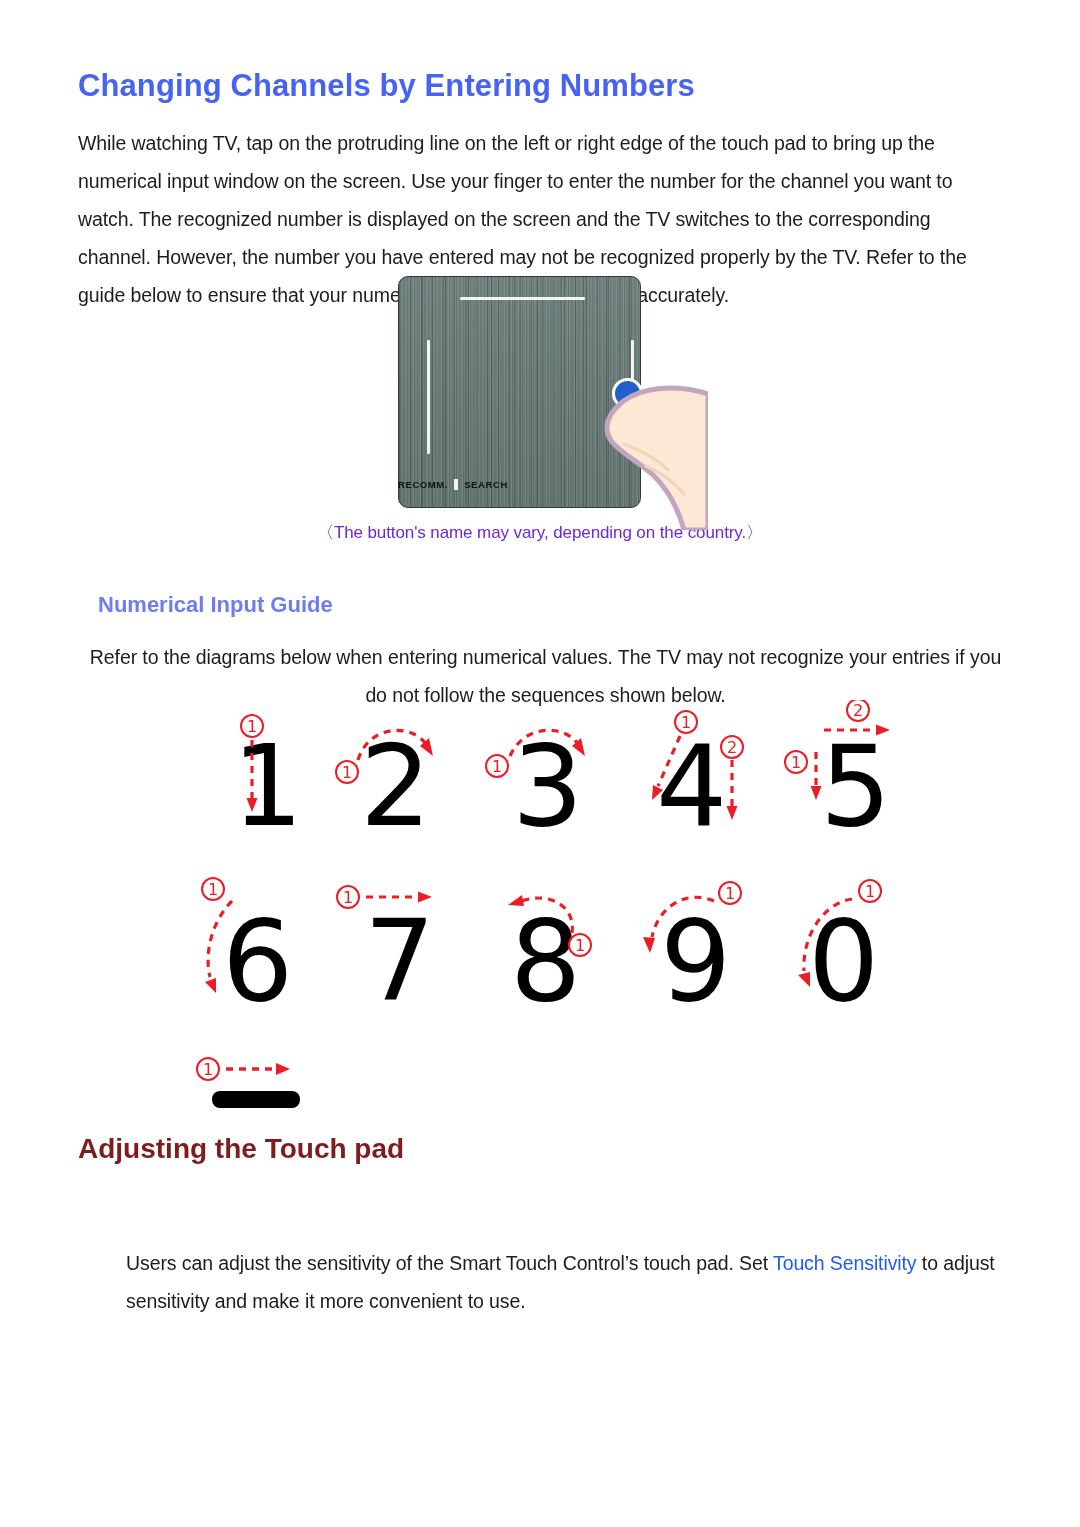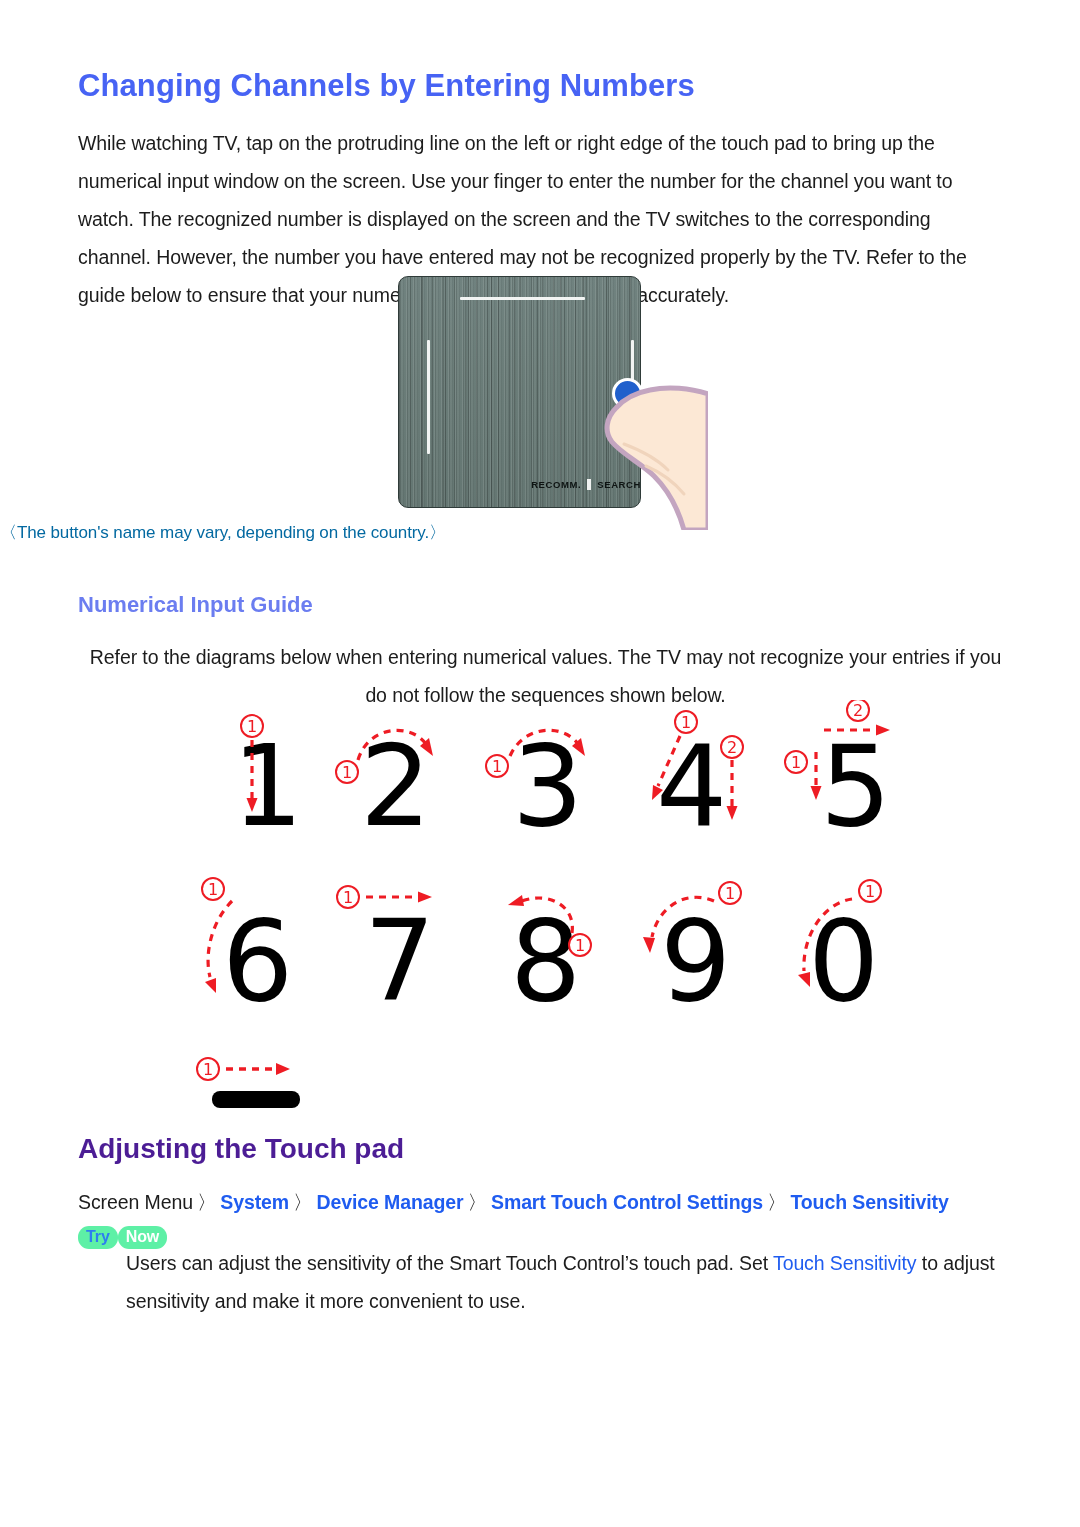--- a/index.html
+++ b/index.html
@@ -38,21 +38,21 @@
     font-size: 22px;
     font-weight: bold;
     color: #6b7df0;
     white-space: nowrap;
   }
   .h1-section {
     position: absolute;
     left: 78px;
     font-size: 28px;
     font-weight: bold;
-    color: #4c1d95;
+    color: #7f1d1d;
     white-space: nowrap;
   }
 
   
   .para {
     position: absolute;
     left: 78px;
     font-size: 19.5px;
     line-height: 38px;
     color: #1c1c1c;
@@ -96,21 +96,21 @@
     background: #f2f4f3;
     border-radius: 1px;
   }
   .tp-line-top    { left: 62px;  top: 21px;  width: 125px; height: 3px; }
   .tp-line-left   { left: 29px;  top: 64px;  width: 3px;   height: 114px; }
   .tp-line-right  { left: 233px; top: 64px;  width: 3px;   height: 114px; }
   .tp-labels {
     position: absolute;
     left: 0; right: 0;
     bottom: 18px;
-    text-align: right;
+    text-align: left;
     font-size: 9.5px;
     letter-spacing: 0.6px;
     color: #0e1413;
     font-family: "Liberation Sans", sans-serif;
     font-weight: 600;
   }
   .tp-labels .sep {
     display: inline-block;
     width: 4px;
     height: 11px;
@@ -137,23 +137,23 @@
     width: 110px;
     height: 150px;
     z-index: 4;
   }
 
   
   .caption {
     position: absolute;
     left: 0;
     width: 1080px;
-    text-align: left;
+    text-align: center;
     font-size: 17px;
-    color: #0369a1;
+    color: #6d28d9;
     letter-spacing: -0.1px;
   }
 
   
   .glyph-grid {
     position: absolute;
     left: 190px;
     top: 700px;
     width: 740px;
     height: 420px;
@@ -233,21 +233,21 @@
                L 110 14
                C 92 8, 70 6, 52 10
                C 36 13, 26 19, 18 28 Z" fill="#fce8d5" stroke="#c3a5c0" stroke-width="5" stroke-linejoin="round"></path>
       <path d="M 26 64 C 42 70, 58 78, 70 90" fill="none" stroke="#f0d4bc" stroke-width="3" stroke-linecap="round"></path>
       <path d="M 48 86 C 62 92, 76 102, 86 114" fill="none" stroke="#f0d4bc" stroke-width="3" stroke-linecap="round"></path>
     </svg>
   </div>
 
   <div class="caption" style="top:521px;">〈The button's name may vary, depending on the country.〉</div>
 
-  <div class="h2-blue" style="top:592px;">Numerical Input Guide</div>
+  <div class="h2-blue" style="top:592px;margin-left:20px;">Numerical Input Guide</div>
 
   <div class="para" style="top:638px; width:935px;text-align:center;">Refer to the diagrams below when entering numerical values. The TV may not recognize your entries if you do not follow the sequences shown below.</div>
 
   <div class="glyph-grid">
 
     <div class="glyph-cell" style="left:0px; top:0px;">
       <svg viewBox="0 0 150 165" width="150" height="165">
         <text x="42" y="125" font-family="DejaVu Sans, sans-serif" font-size="112" font-weight="500" fill="#000">1</text>
         <g stroke="#ee1c24" fill="none" stroke-width="3.2">
           <line x1="62" y1="40" x2="62" y2="98" stroke-dasharray="7,6"></line>
@@ -362,21 +362,18 @@
         <line x1="36" y1="24" x2="86" y2="24" stroke="#ee1c24" stroke-width="3.4" stroke-dasharray="7,6"></line>
         <path d="M 100 24 L 86 18 L 86 30 Z" fill="#ee1c24"></path>
         <circle cx="18" cy="24" r="11" fill="#fff" stroke="#ee1c24" stroke-width="2"></circle>
         <text x="18" y="30" text-anchor="middle" font-family="DejaVu Sans, sans-serif" font-size="16" fill="#ee1c24">1</text>
       </svg>
     </div>
   </div>
 
   <div class="h1-section" style="top:1133px;">Adjusting the Touch pad</div>
 
-  <div class="breadcrumb" style="top:1185px;">
-    <span class="root">Screen Menu</span><span class="sep">〉</span><span class="crumb">System</span><span class="sep">〉</span><span class="crumb">Device Manager</span><span class="sep">〉</span><span class="crumb">Smart Touch Control Settings</span><span class="sep">〉</span><span class="crumb">Touch Sensitivity</span>&nbsp;<span class="badge">Try</span><span class="badge now">Now</span>
-  </div>
 
   <div class="para" style="top:1244px; width:900px;margin-left:48px;">
     <span>Users can adjust the sensitivity of the Smart Touch Control’s touch pad. Set </span><span class="link">Touch Sensitivity</span><span> to adjust sensitivity and make it more convenient to use.</span>
   </div>
 
 </div>
 
 </body></html>

